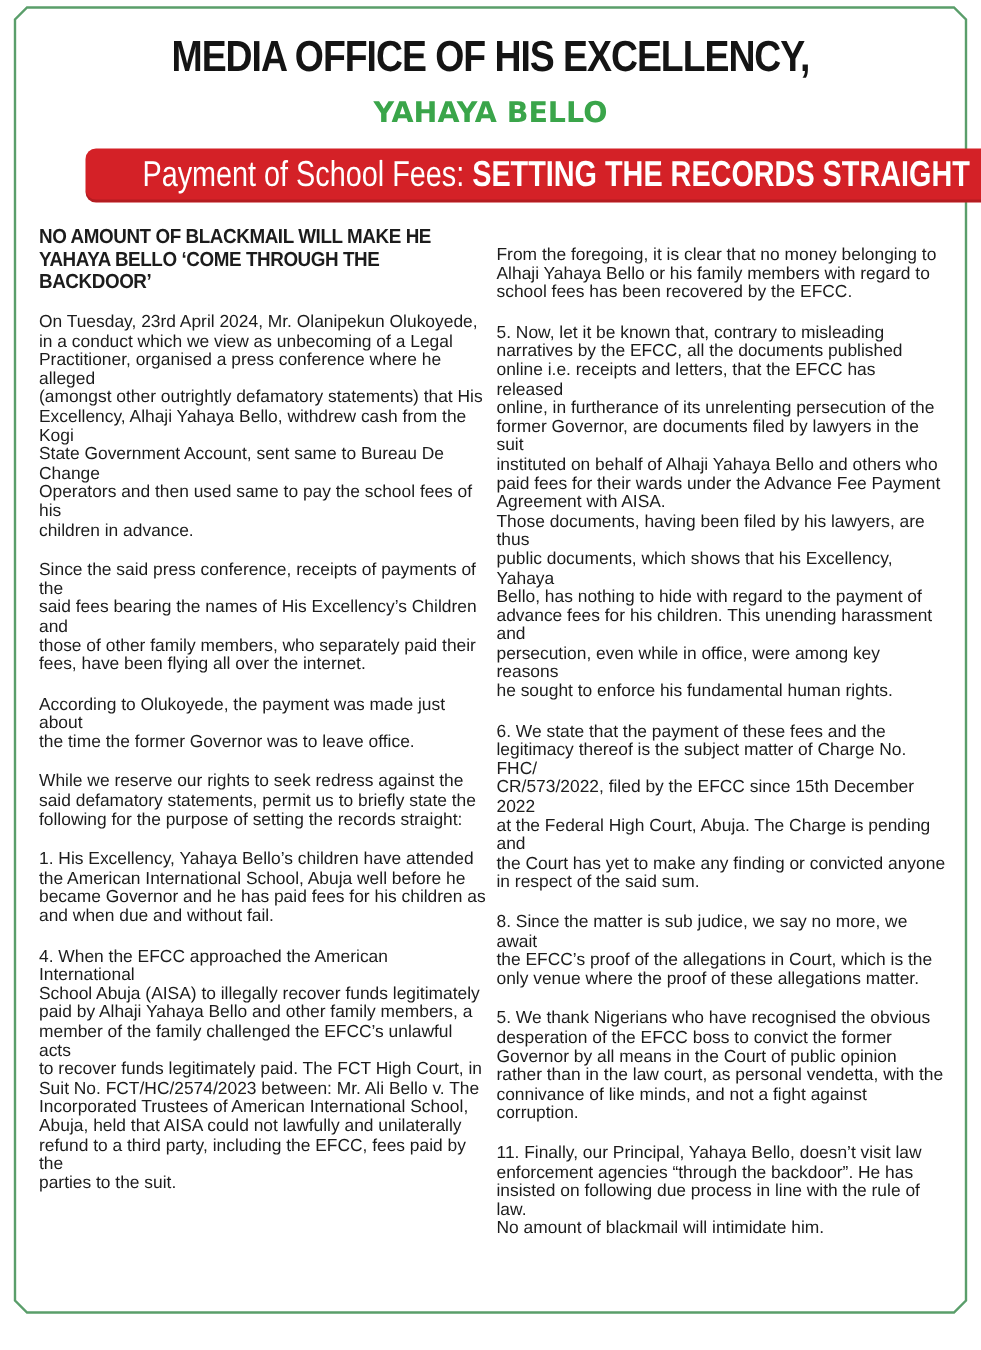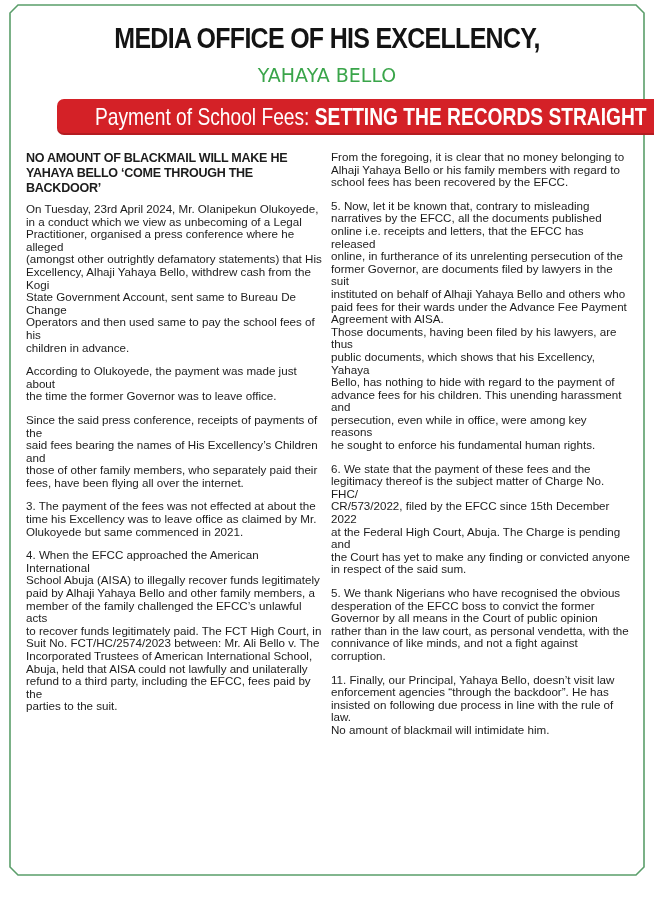--- a/index.html
+++ b/index.html
@@ -1,28 +1,28 @@
 <!DOCTYPE html>
 <html><head>
   <meta charset="utf-8">
   <style>
     html, body { margin: 0; padding: 0; background: #ffffff; }
     body { width: 654px; height: 900px; position: relative; overflow: hidden; font-family: "Liberation Sans", "DejaVu Sans", sans-serif; color: #1a1a1a; }
     .frame-svg { position: absolute; left: 0; top: 0; width: 654px; height: 900px; pointer-events: none; }
     .header { position: absolute; left: 0; top: 0; width: 654px; text-align: center; }
     .title { position: absolute; left: 0; width: 654px; top: 22px; font-family: "Liberation Sans", sans-serif; font-weight: bold; font-size: 29px; letter-spacing: -0.8px; transform: scaleX(0.86); transform-origin: center; color: #141414; }
-    .subtitle { position: absolute; left: 0; width: 654px; top: 64px; font-family: "DejaVu Sans", sans-serif; font-weight: normal; font-size: 19px; color: #3aa54a; }
+    .subtitle { position: absolute; left: 0; width: 654px; top: 64px; font-family: "DejaVu Sans", sans-serif; font-weight: bold; font-size: 19px; color: #3aa54a; }
     .banner { position: absolute; left: 13px; top: 99px; width: 628px; height: 36px; background: #d42127; border-radius: 7px; box-shadow: inset 0 -2px 0 rgba(0,0,0,0.15); display: flex; align-items: center; justify-content: center; white-space: nowrap; margin-left: 44px; }
     .banner-inner { transform: scaleX(0.8); font-size: 24px; color: #ffffff; font-family: "Liberation Sans", sans-serif; }
     .banner-light { font-weight: normal; }
     .banner-bold { font-weight: bold; }
     .col { position: absolute; top: 150px; font-family: "Liberation Sans", sans-serif; font-size: 11.6px; line-height: 12.6px; color: #1c1c1c; }
     .col-left { left: 26px; width: 298px; }
     .col-right { left: 331px; width: 300px; }
-    .col p { margin: 1px 0 11px 0; white-space: pre-line; }
+    .col p { margin: 14px 0 11px 0; white-space: pre-line; }
     .headline { font-weight: bold; font-size: 13.5px; line-height: 15px; margin: 0 0 8px 0; letter-spacing: -0.3px; transform: scaleX(0.93); transform-origin: left; width: 320px; }
   </style>
 </head>
 <body>
 
 <svg class="frame-svg" viewBox="0 0 654 900">
   <polygon points="18,5 636,5 644,13 644,867 636,875 18,875 10,867 10,13" fill="none" stroke="#5a9e6a" stroke-width="1.6"></polygon>
 </svg>
 
 <div class="header">
@@ -36,29 +36,33 @@
 <div class="col col-left">
   <div class="headline">NO AMOUNT OF BLACKMAIL WILL MAKE HE YAHAYA BELLO ‘COME THROUGH THE BACKDOOR’</div>
   <p>On Tuesday, 23rd April 2024, Mr. Olanipekun Olukoyede,
 in a conduct which we view as unbecoming of a Legal
 Practitioner, organised a press conference where he alleged
 (amongst other outrightly defamatory statements) that His
 Excellency, Alhaji Yahaya Bello, withdrew cash from the Kogi
 State Government Account, sent same to Bureau De Change
 Operators and then used same to pay the school fees of his
 children in advance.</p>
-  <p>According to Olukoyede, the payment was made just about
-the time the former Governor was to leave office.</p>
   <p>Since the said press conference, receipts of payments of the
 said fees bearing the names of His Excellency’s Children and
 those of other family members, who separately paid their
 fees, have been flying all over the internet.</p>
-  <p>3. The payment of the fees was not effected at about the
-time his Excellency was to leave office as claimed by Mr.
-Olukoyede but same commenced in 2021.</p>
+  <p>According to Olukoyede, the payment was made just about
+the time the former Governor was to leave office.</p>
+  <p>While we reserve our rights to seek redress against the
+said defamatory statements, permit us to briefly state the
+following for the purpose of setting the records straight:</p>
+  <p>1. His Excellency, Yahaya Bello’s children have attended
+the American International School, Abuja well before he
+became Governor and he has paid fees for his children as
+and when due and without fail.</p>
   <p>4. When the EFCC approached the American International
 School Abuja (AISA) to illegally recover funds legitimately
 paid by Alhaji Yahaya Bello and other family members, a
 member of the family challenged the EFCC’s unlawful acts
 to recover funds legitimately paid. The FCT High Court, in
 Suit No. FCT/HC/2574/2023 between: Mr. Ali Bello v. The
 Incorporated Trustees of American International School,
 Abuja, held that AISA could not lawfully and unilaterally
 refund to a third party, including the EFCC, fees paid by the
 parties to the suit.</p>
@@ -82,20 +86,23 @@
 Bello, has nothing to hide with regard to the payment of
 advance fees for his children. This unending harassment and
 persecution, even while in office, were among key reasons
 he sought to enforce his fundamental human rights.</p>
   <p>6. We state that the payment of these fees and the
 legitimacy thereof is the subject matter of Charge No. FHC/
 CR/573/2022, filed by the EFCC since 15th December 2022
 at the Federal High Court, Abuja. The Charge is pending and
 the Court has yet to make any finding or convicted anyone
 in respect of the said sum.</p>
+  <p>8. Since the matter is sub judice, we say no more, we await
+the EFCC’s proof of the allegations in Court, which is the
+only venue  where the proof of these allegations matter.</p>
   <p>5. We thank Nigerians who have recognised the obvious
 desperation of the EFCC boss to convict the former
 Governor by all means in the Court of public opinion
 rather than in the law court, as personal vendetta, with the
 connivance of like minds, and not a fight against corruption.</p>
   <p>11. Finally, our Principal, Yahaya Bello, doesn’t visit law
 enforcement agencies “through the backdoor”. He has
 insisted on following due process in line with the rule of law.
 No amount of blackmail will intimidate him.</p>
 

